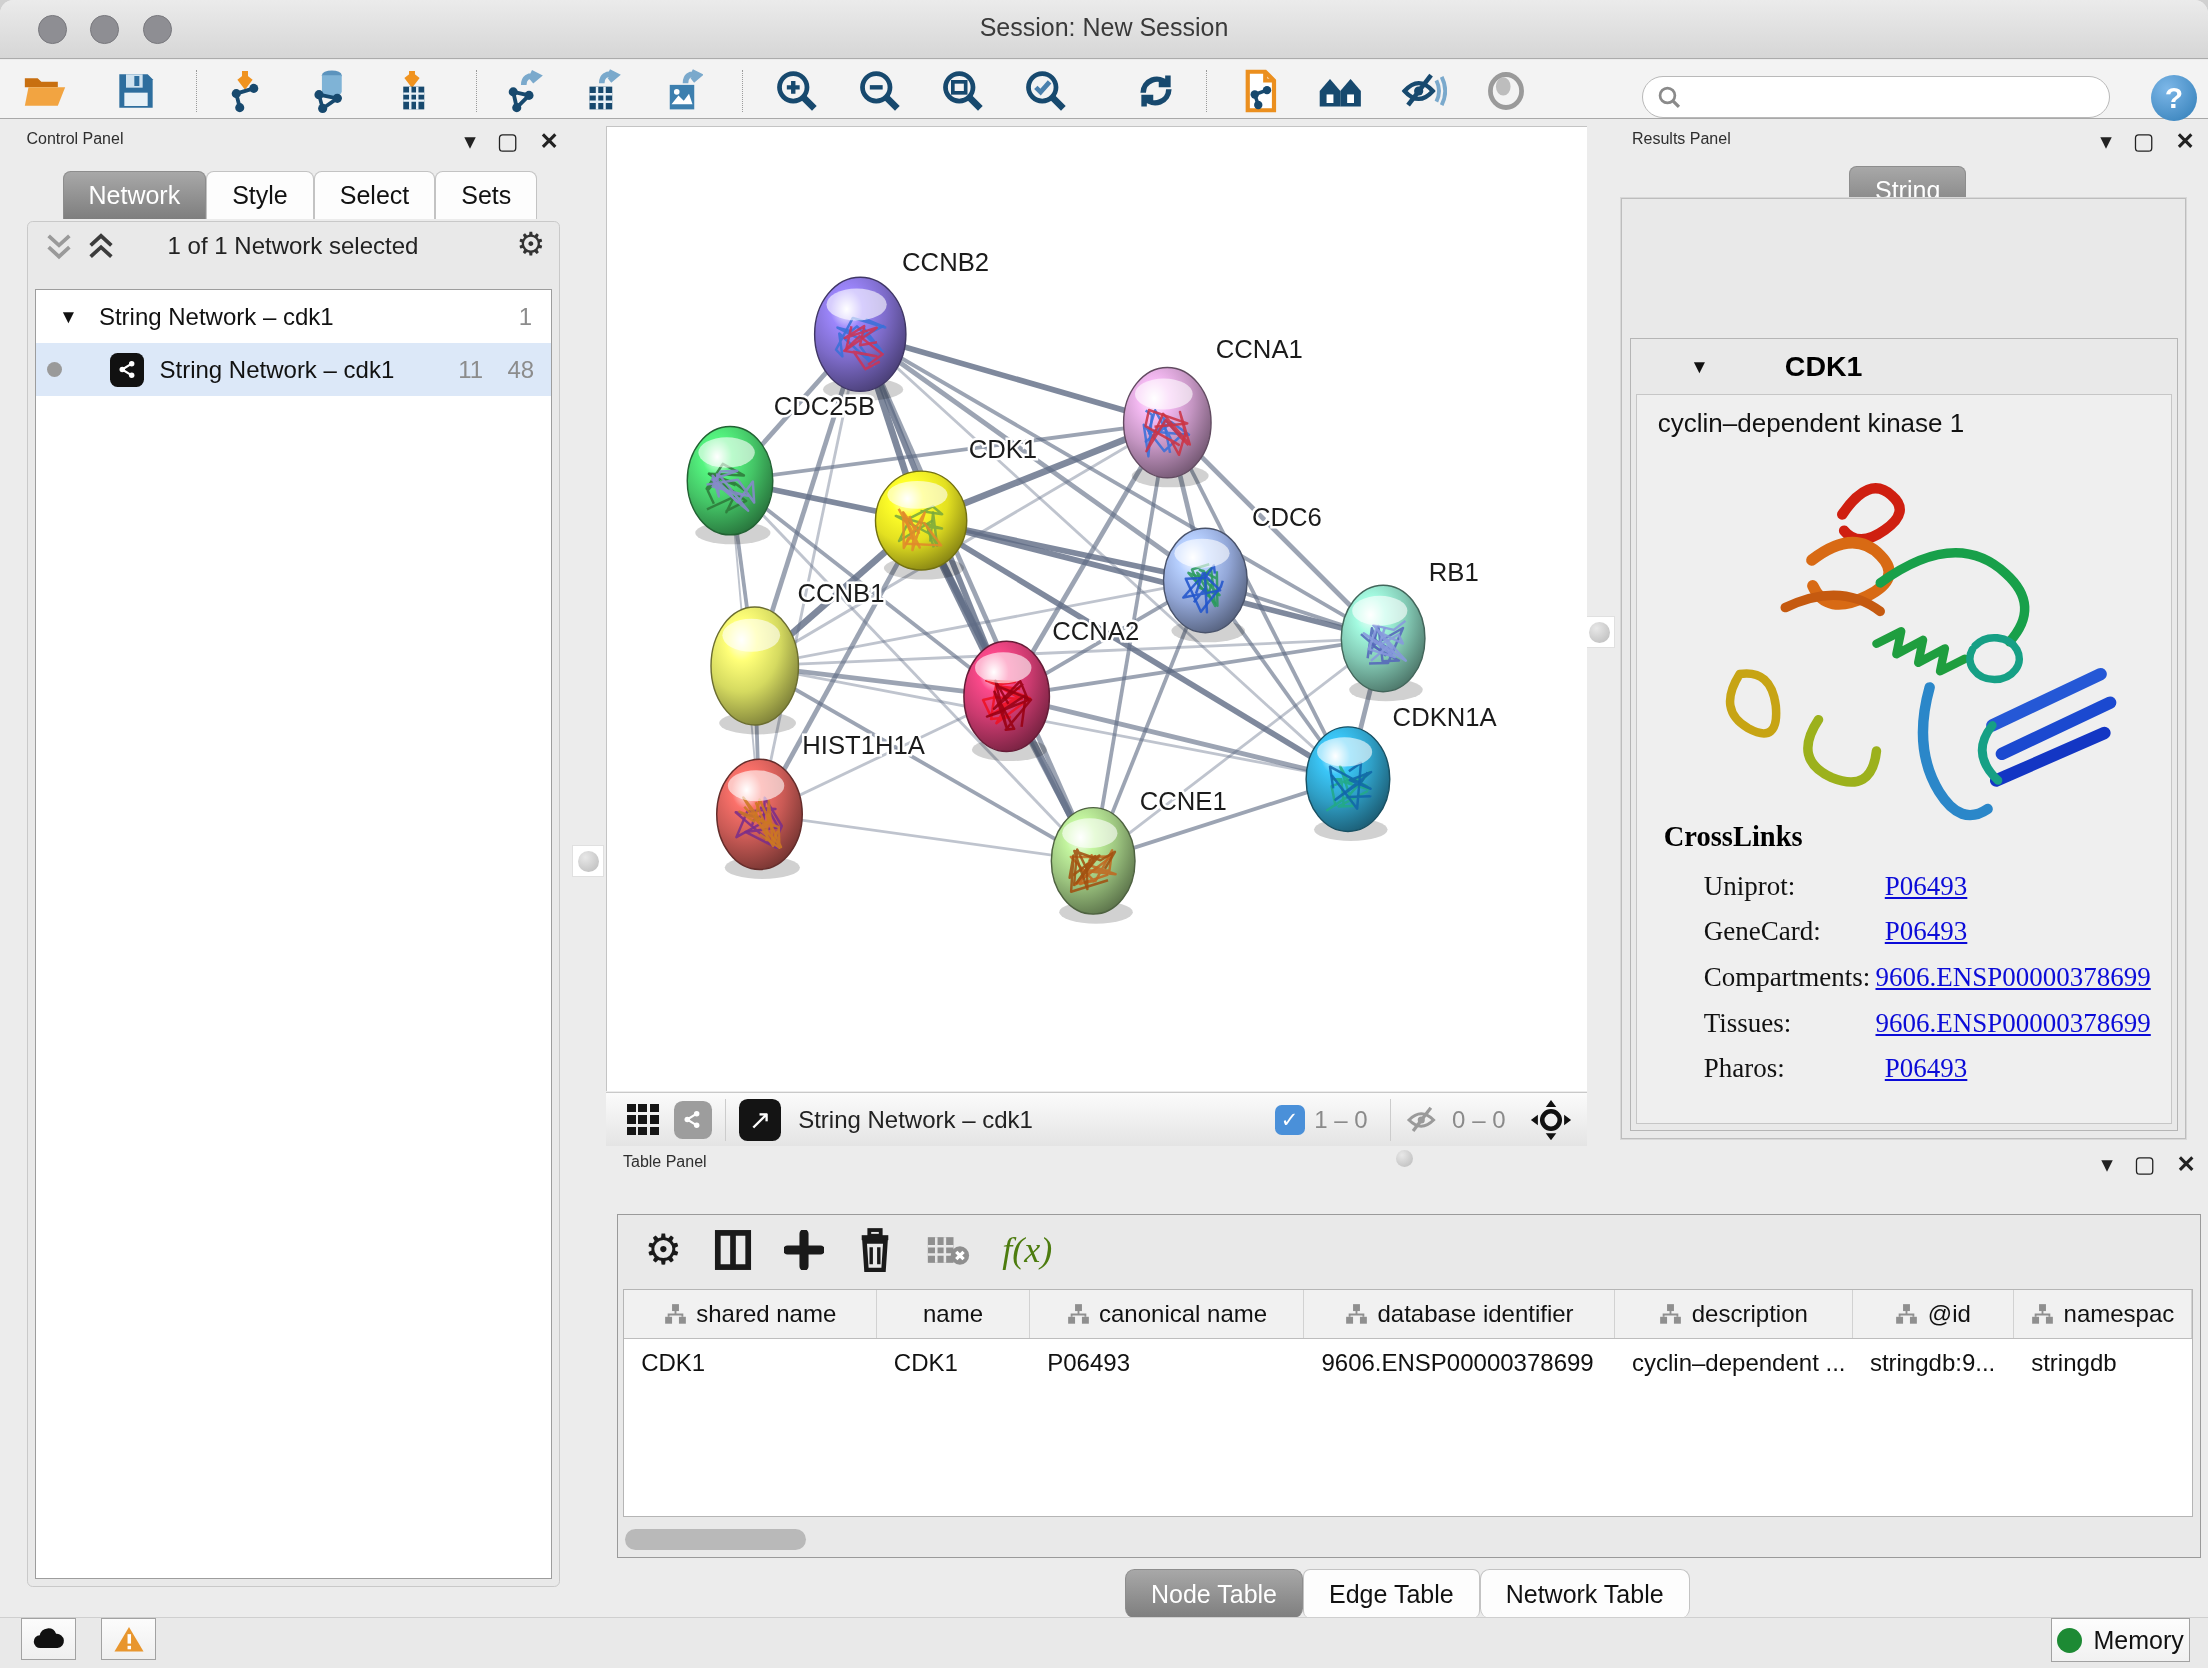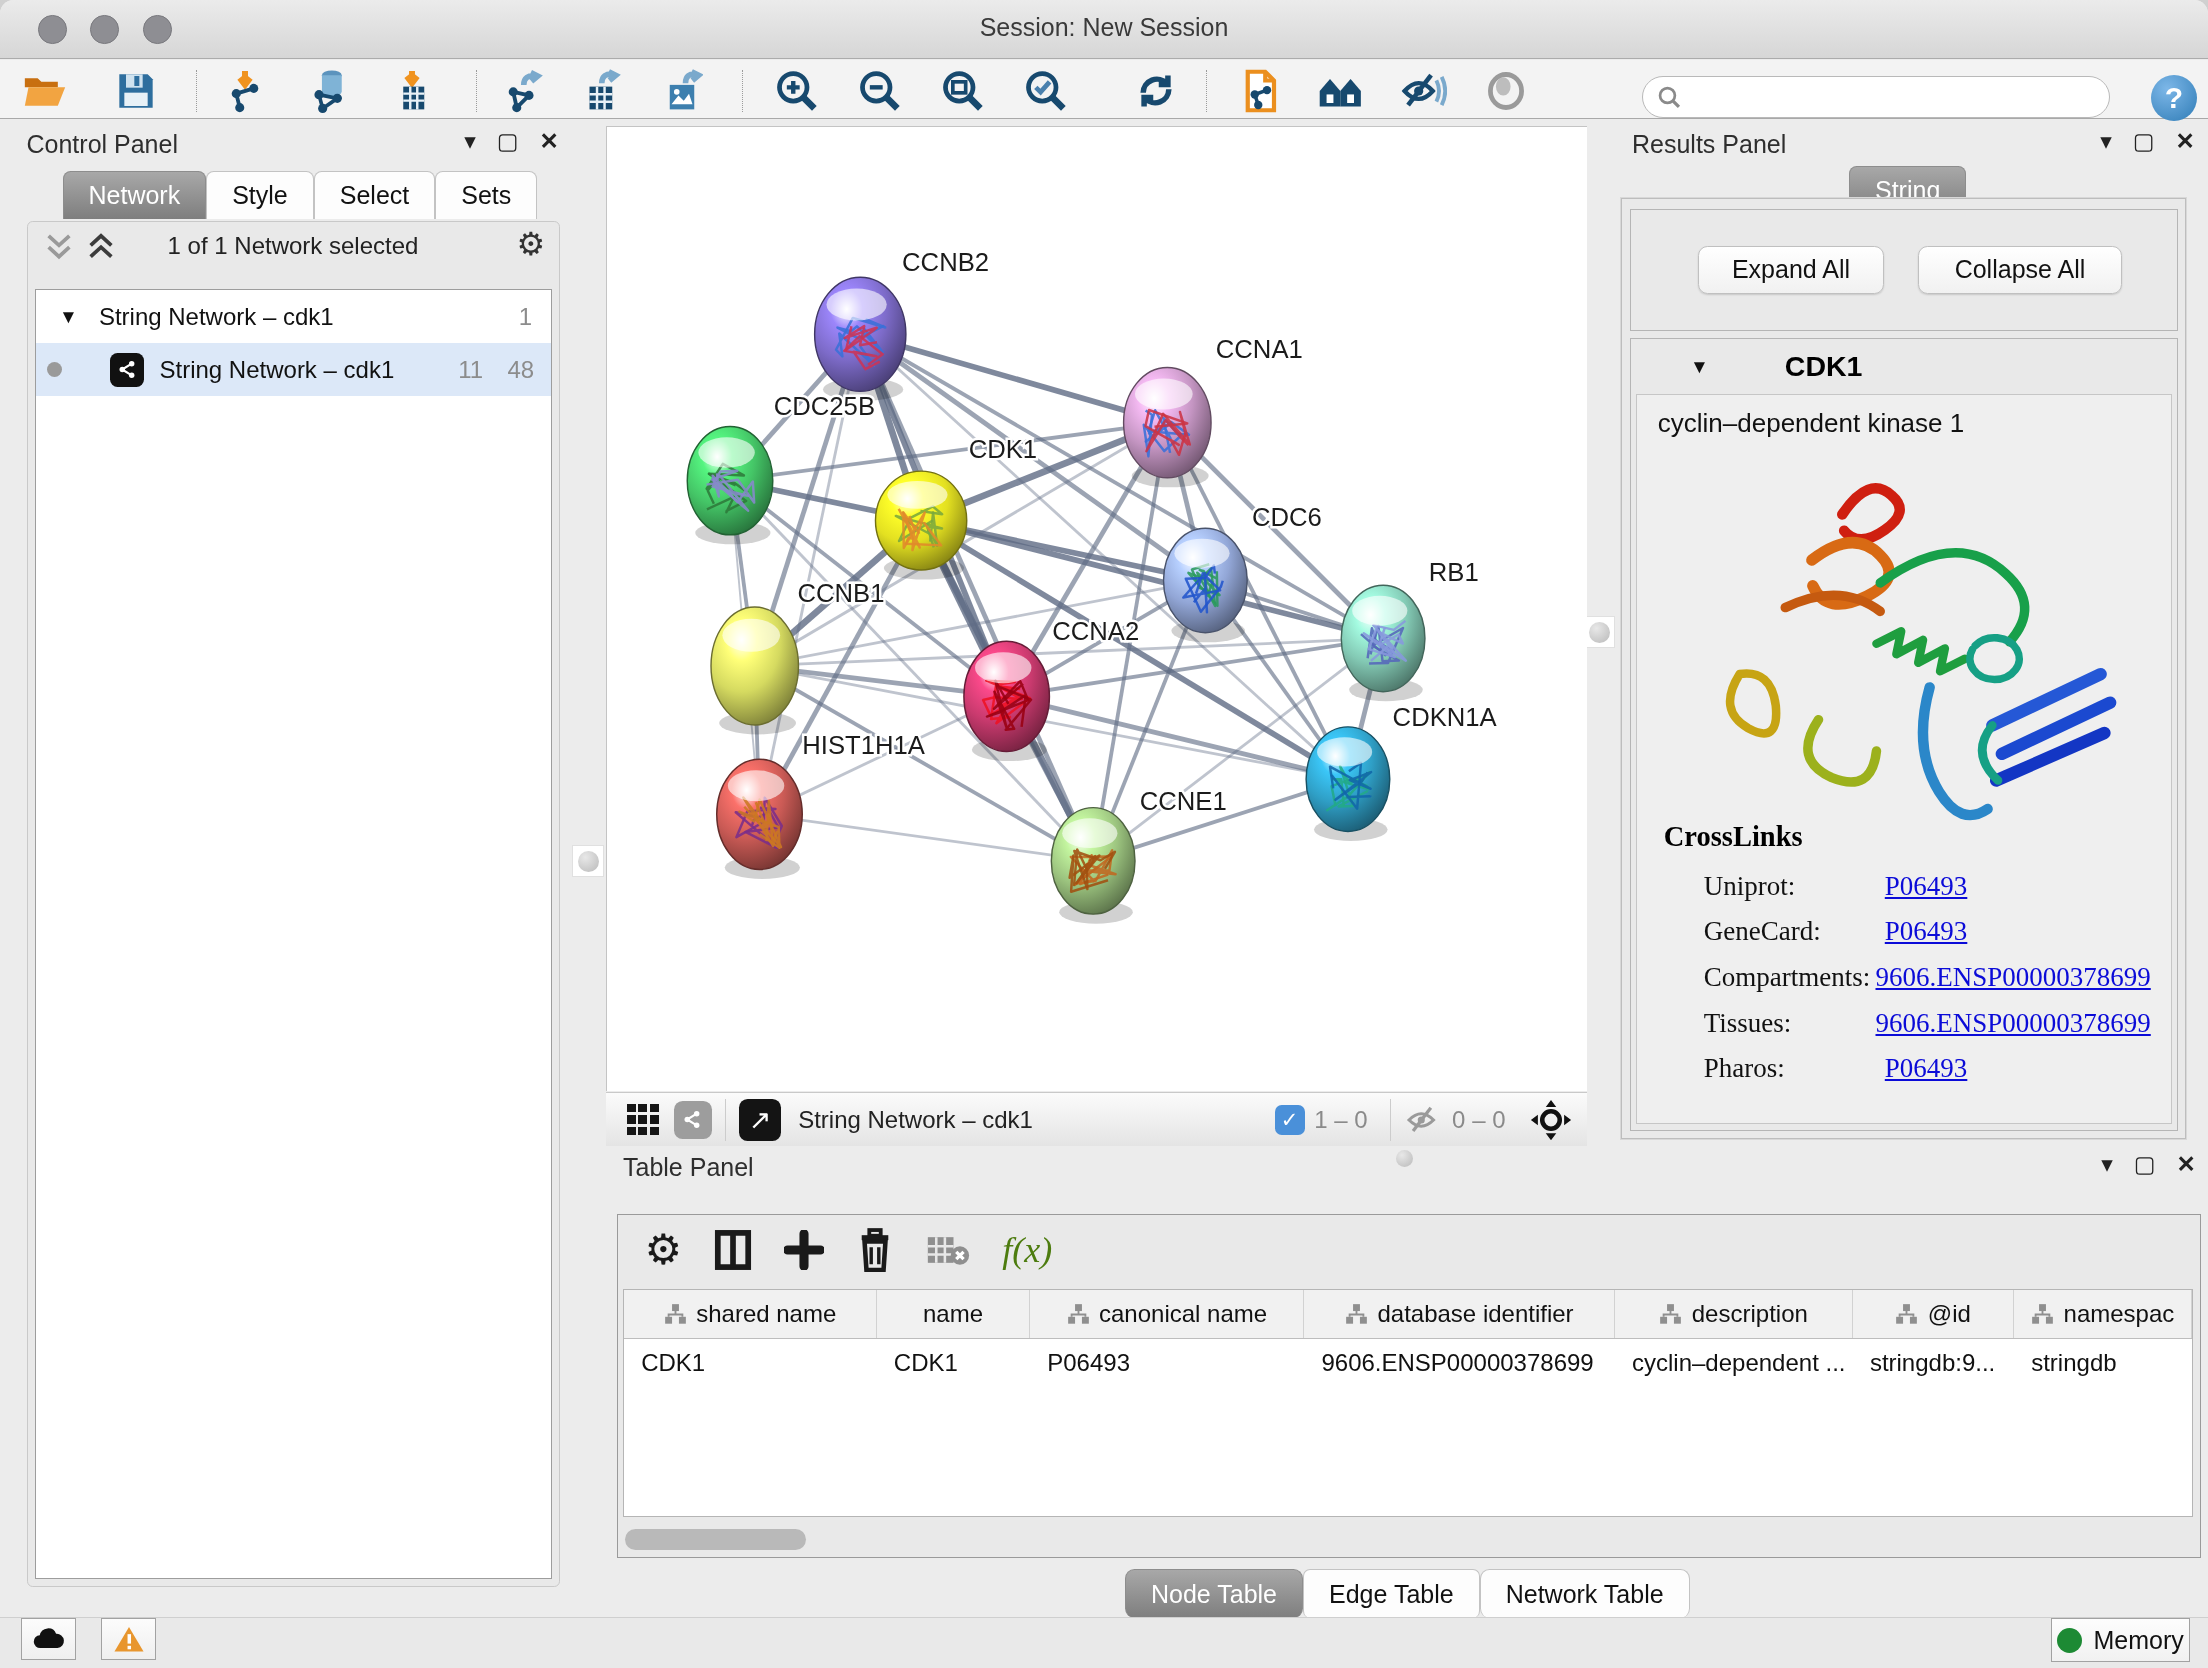--- a/index.html
+++ b/index.html
@@ -18,21 +18,21 @@
   .toolbar{position:absolute;left:0;top:60px;width:2208px;height:59px;background:#f3f3f3;border-bottom:1px solid #a8a8a8;}
   .tb-icon{position:absolute;top:7.6px;width:48px;height:46px;display:flex;align-items:center;justify-content:center;cursor:pointer;}
   .tb-sep{position:absolute;top:9.5px;height:42px;border-left:1.9px dotted #9b9b9b;}
   .searchbox{position:absolute;left:1642px;top:16px;width:468px;height:42px;background:#fff;border:1px solid #b9b9b9;border-radius:21px;display:flex;align-items:center;padding-left:13.3px;}
   .searchbox input{border:none;outline:none;font-size:23px;width:399px;background:transparent;}
   .helpbtn{position:absolute;left:2151px;top:15px;width:46px;height:46px;border-radius:50%;
     background:radial-gradient(circle at 35% 30%,#7db7e8,#2f7cb6);color:#fff;font-size:30px;font-weight:bold;
     display:flex;align-items:center;justify-content:center;cursor:pointer;}
 
   
-  .panel-title{font-size:25px;color:#2e2e2e;}
+  .panel-title{font-size:16px;color:#2e2e2e;}
   .win-ctl{font-size:23px;color:#222;cursor:pointer;}
 
   
   .control-panel{position:absolute;left:9.5px;top:122px;width:555px;height:1465px;}
   .cp-header{position:absolute;left:17px;top:7.6px;}
   .cp-ctls{position:absolute;right:5.7px;top:5.7px;display:flex;gap:21px;}
   .tabbar{position:absolute;display:flex;z-index:3;align-items:flex-end;}
   .tab{height:48px;padding:0 25px;display:flex;align-items:center;justify-content:center;font-size:25px;
     background:#fdfdfd;border:1px solid #c3c3c3;border-bottom:none;border-radius:7.6px 7.6px 0 0;color:#111;cursor:pointer;}
   .tab.sel{background:linear-gradient(#a8a8a8,#7e7e7e);color:#fff;border-color:#8d8d8d;}
@@ -588,24 +588,20 @@
 
   <div class="results-panel">
     <div class="panel-title" style="position:absolute;left:23px;top:7.6px">Results Panel</div>
     <div class="cp-ctls" style="position:absolute;right:13.3px;top:5.7px;display:flex;gap:21px">
       <span class="win-ctl">▾</span>
       <span class="win-ctl">▢</span>
       <span class="win-ctl" style="font-weight:bold">✕</span>
     </div>
     <div class="tab sel" style="position:absolute;left:240px;top:44px;border-radius:7.6px">String</div>
     <div class="rp-box">
-      <div class="rp-sub">
-        <div class="btn" style="position:absolute;left:67px;top:36px;width:186px;height:48px">Expand All</div>
-        <div class="btn" style="position:absolute;left:287px;top:36px;width:204px;height:48px">Collapse All</div>
-      </div>
       <div class="rp-card">
         <div class="rp-card-head">
           <span class="tri" style="margin-left:59px">▼</span>
           <span style="margin-left:76px;font-size:28.5px;font-weight:bold">CDK1</span>
         </div>
         <div class="rp-card-body">
           <div class="rp-desc">cyclin–dependent kinase 1</div>
           <svg style="position:absolute;left:53px;top:53px" width="447" height="380" viewBox="0 0 470 400">
             <path d="M160 70 q28-42 52-20 q20 17 -7 36 q-28 20 -43 1" fill="none" stroke="#cf1f10" stroke-width="11" stroke-linecap="round"></path>
             <path d="M128 118 q44-34 72-5 q24 24 -14 43 q-43 21 -57 -11" fill="none" stroke="#d86a14" stroke-width="12" stroke-linecap="round"></path>

